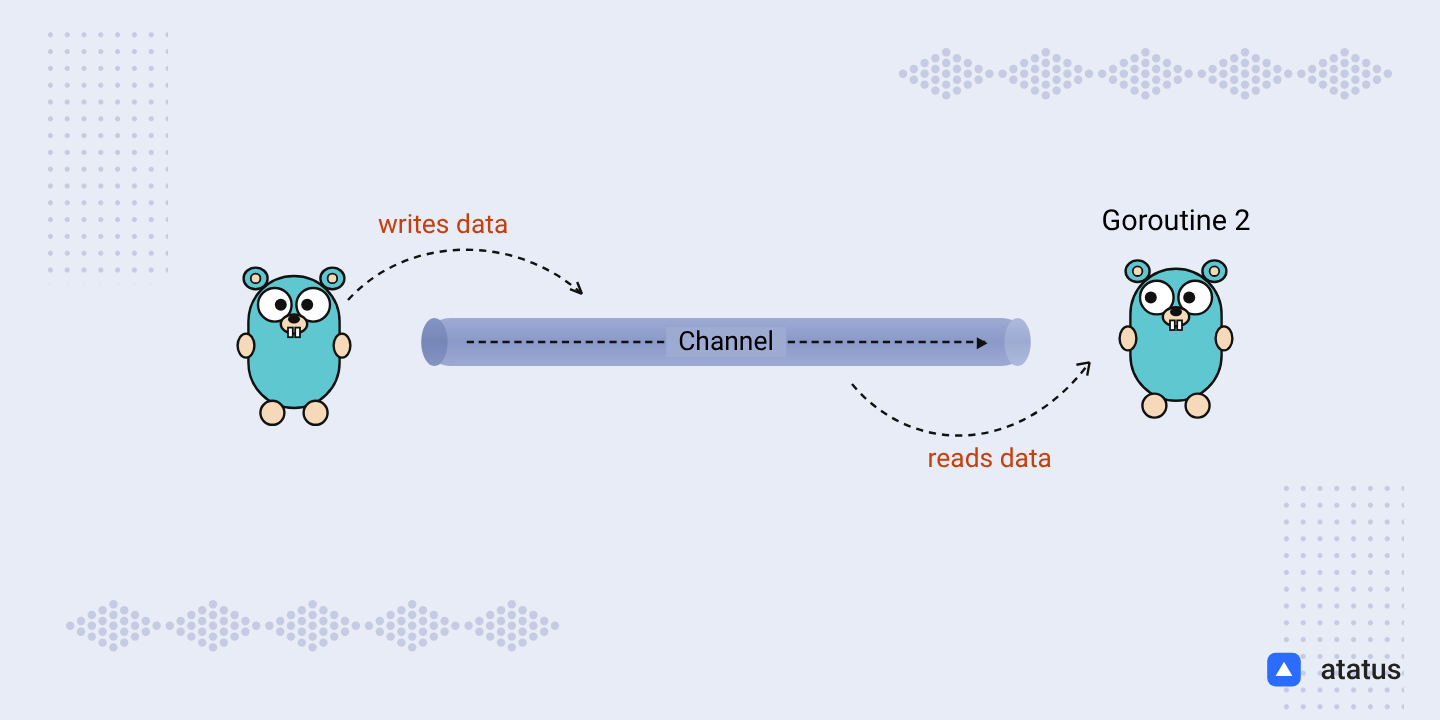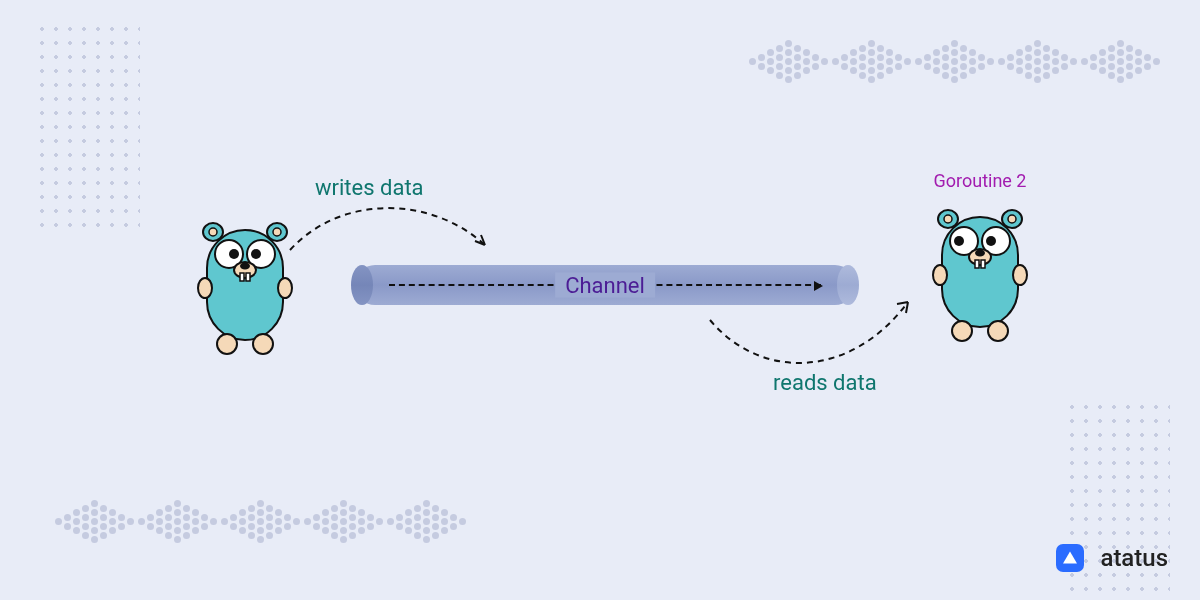--- a/index.html
+++ b/index.html
@@ -32,21 +32,21 @@
   .chevron-group { display: flex; gap: 2px; }
   .chevron-col { display: flex; flex-direction: column; justify-content: center; gap: 2px; }
   .chevron-col span {
     width: 7px; height: 7px; border-radius: 50%; background: #c5cbe0;
   }
 
   
   .gopher-wrap { position: absolute; width: 140px; text-align: center; }
   .gopher-svg  { width: 120px; height: 150px; }
   .gopher-label{
-    font-size: 18px; color: #a21caf; margin-top: 10px;
+    font-size: 24px; color: #000000; margin-top: 10px;
   }
   .gopher-right .gopher-label { margin-top: 0; margin-bottom: 6px; }
 
   
   .pipe-wrap { position: absolute; left: 355px; top: 265px; width: 500px; height: 40px; }
   .pipe {
     width: 100%; height: 100%;
     background: linear-gradient(to bottom, #9dabd3 0%, #8a99c8 50%, #9dabd3 100%);
     border-radius: 20px / 20px;
     position: relative;
@@ -57,40 +57,40 @@
     border-radius: 50%;
   }
   .pipe::after{
     content:""; position:absolute; right:-4px; top:0; width:22px; height:40px;
     background: linear-gradient(to bottom, #aebadc, #9dabd3, #aebadc);
     border-radius: 50%;
   }
   .pipe-label {
     position: absolute; left: 0; right: 0; top: 0; bottom: 0;
     display: flex; align-items: center; justify-content: center;
-    font-size: 22px; color: #4c1d95; z-index: 2; text-decoration: underline;
+    font-size: 22px; color: #000000; z-index: 2; text-decoration: underline;
   }
   .pipe-arrow {
     position: absolute; left: 34px; right: 34px; top: 50%;
     border-top: 2px dashed #111; transform: translateY(-50%);
   }
   .pipe-arrow::after{
     content:""; position:absolute; right:-2px; top:-5px;
     border-left: 9px solid #111; border-top: 5px solid transparent; border-bottom: 5px solid transparent;
   }
   .pipe-label-bg{
     position:absolute; left:50%; top:50%; transform:translate(-50%,-50%);
     background:#9dabd3; padding:0 10px;
   }
 
   
   .arc { position: absolute; }
 
   .annot {
-    position: absolute; font-size: 22px; color: #0f766e;
+    position: absolute; font-size: 22px; color: #c2410c;
   }
 
   
   .logo {
     position: absolute; right: 32px; bottom: 28px;
     display: flex; align-items: center; gap: 16px;
     font-size: 24px; color: #222; font-weight: 500;
   }
   .logo-mark {
     width: 28px; height: 28px; border-radius: 7px;

